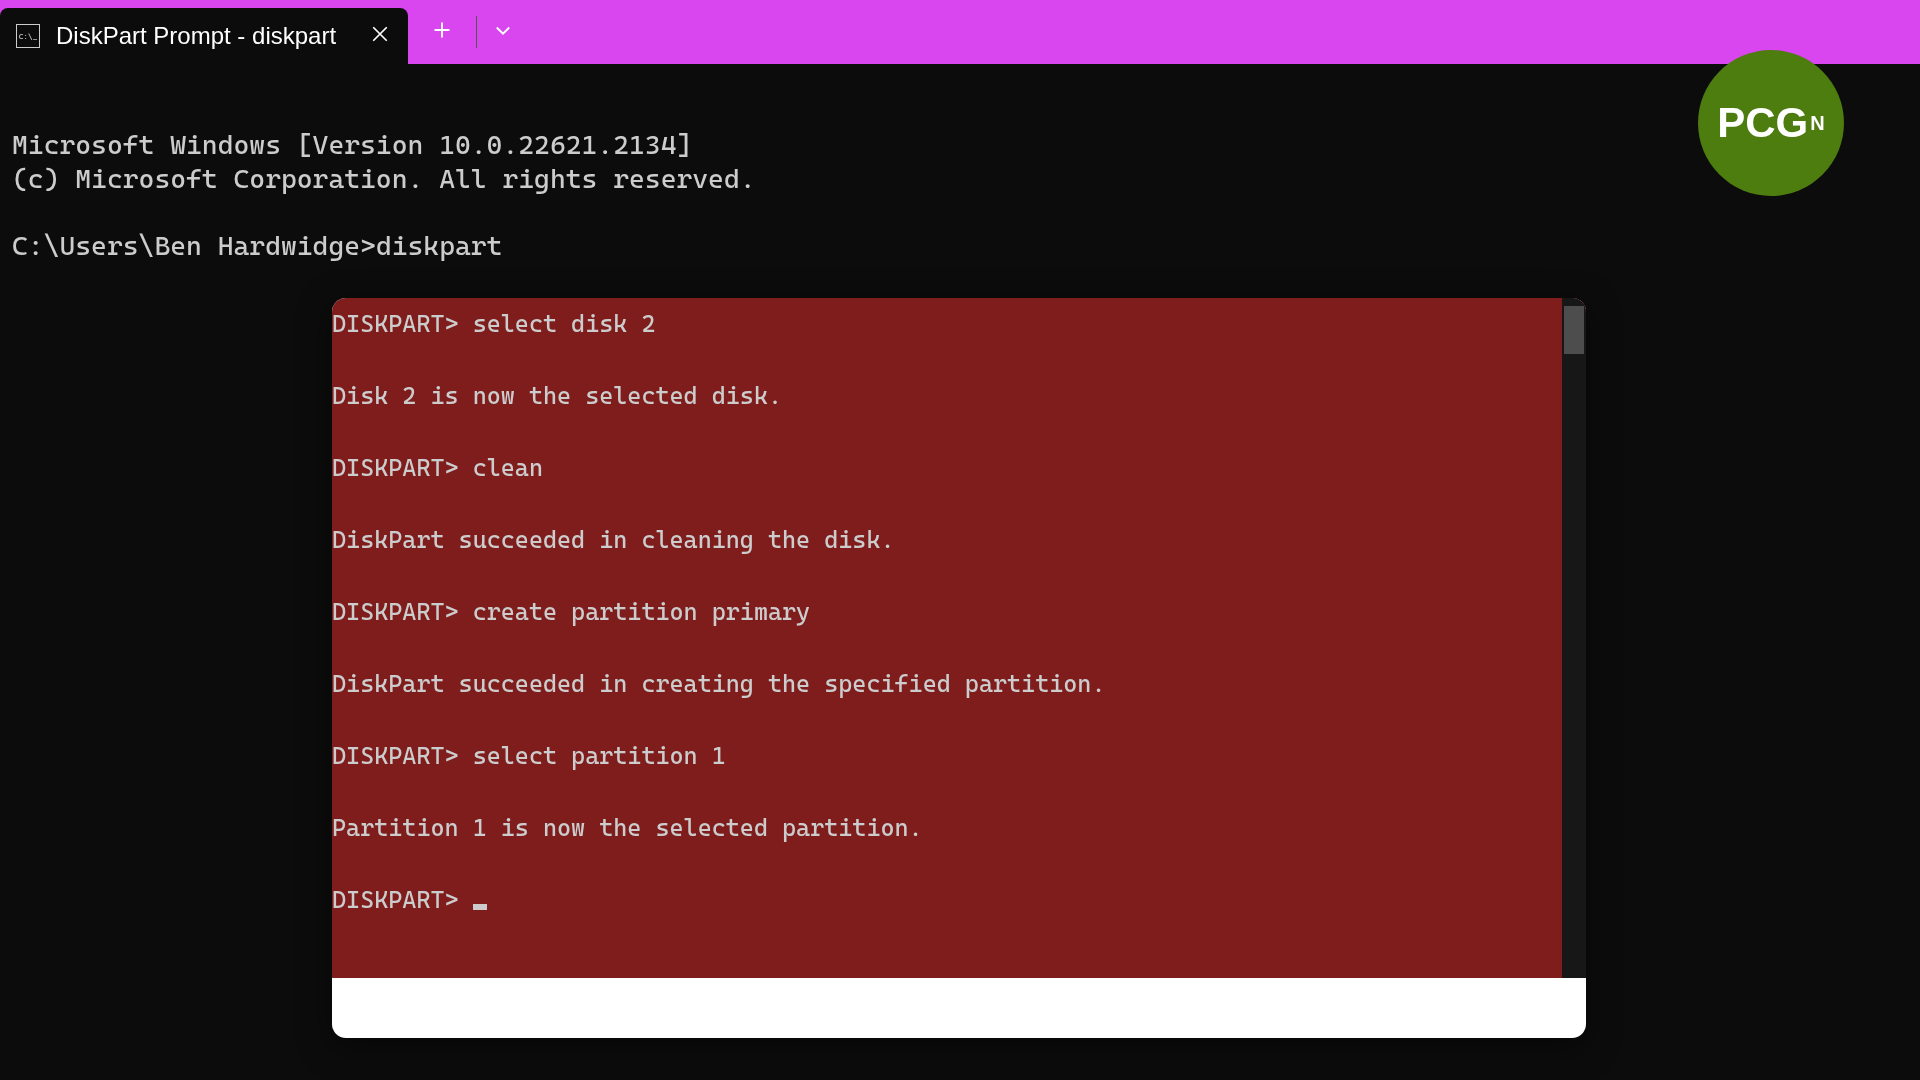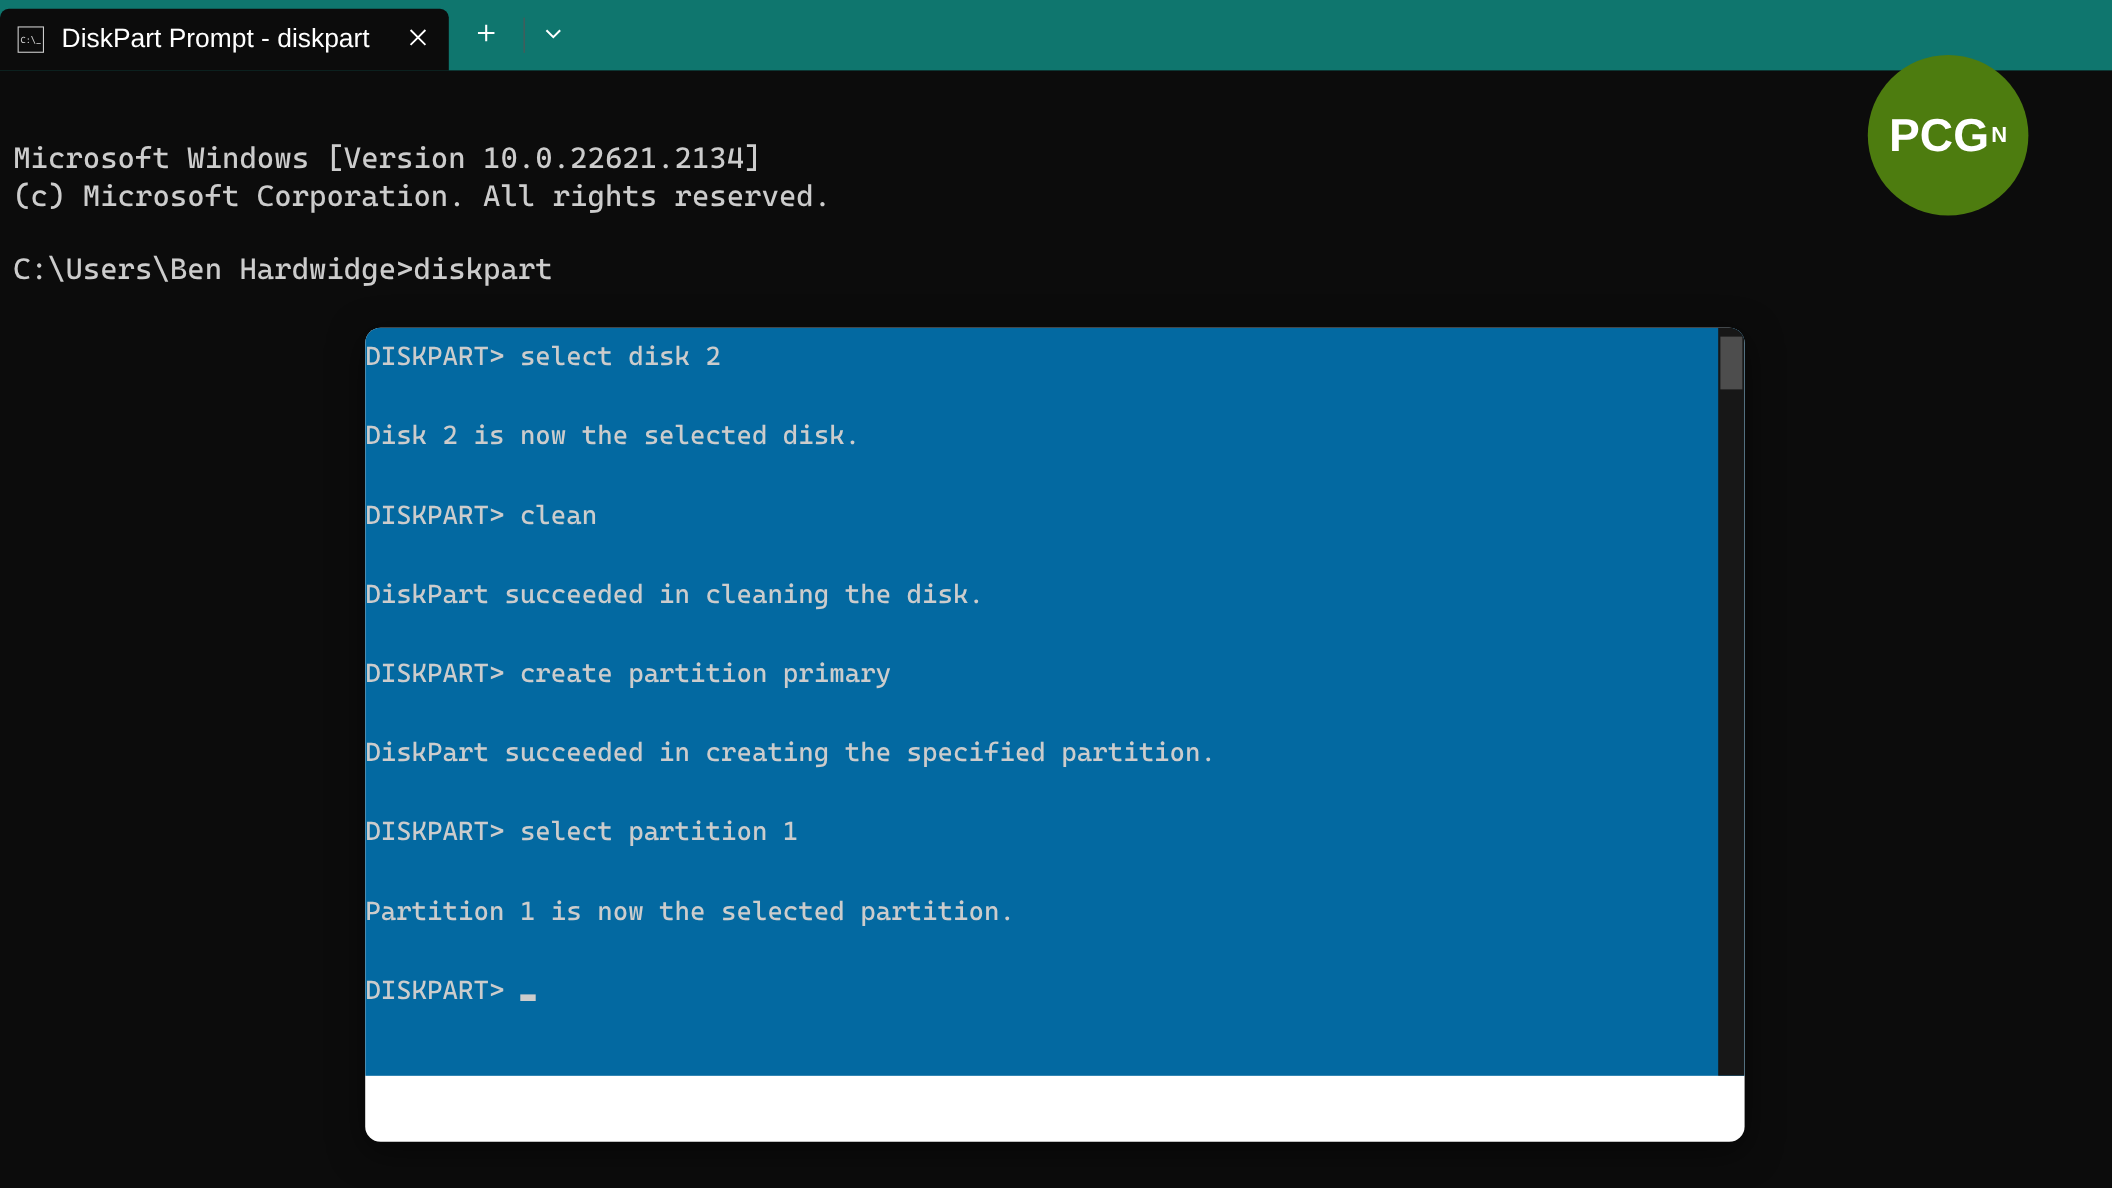--- a/index.html
+++ b/index.html
@@ -7,21 +7,21 @@
       background: #0c0c0c;
       font-family: 'Cascadia Mono', 'Consolas', monospace;
       width: 1920px;
       height: 1080px;
       overflow: hidden;
       position: relative;
     }
     
     
     .tab-bar {
-      background: #0f766e;
+      background: #d946ef;
       height: 64px;
       display: flex;
       align-items: center;
       padding: 0;
     }
     .tab {
       background: #0c0c0c;
       height: 56px;
       display: flex;
       align-items: center;
@@ -128,21 +128,21 @@
       height: 100%;
       display: flex;
       align-items: center;
       justify-content: center;
       cursor: pointer;
       color: #000;
     }
     .win-control svg { width: 18px; height: 18px; }
     
     .diskpart-body {
-      background: #0369a1;
+      background: #7f1d1d;
       height: calc(100% - 60px);
       position: relative;
       overflow: hidden;
     }
     .diskpart-content {
       padding: 8px 0px 8px 0px;
       color: #cccccc;
       font-size: 24px;
       line-height: 1.5;
       white-space: pre-wrap;

